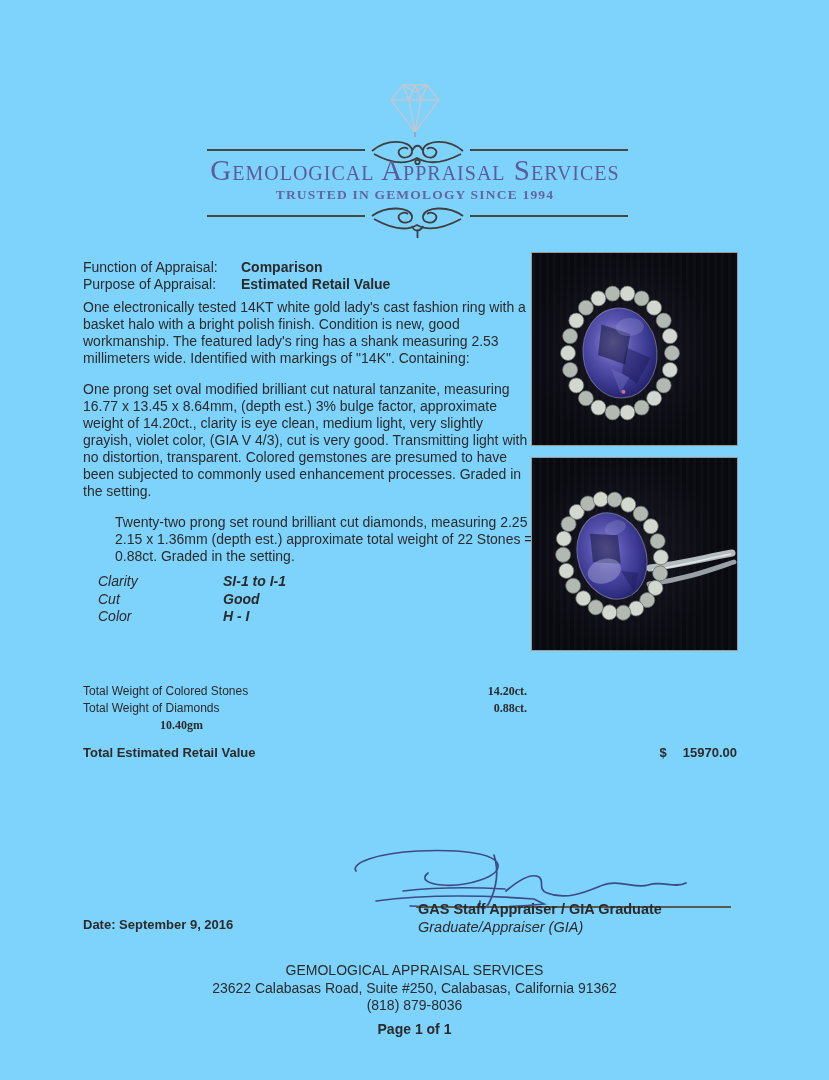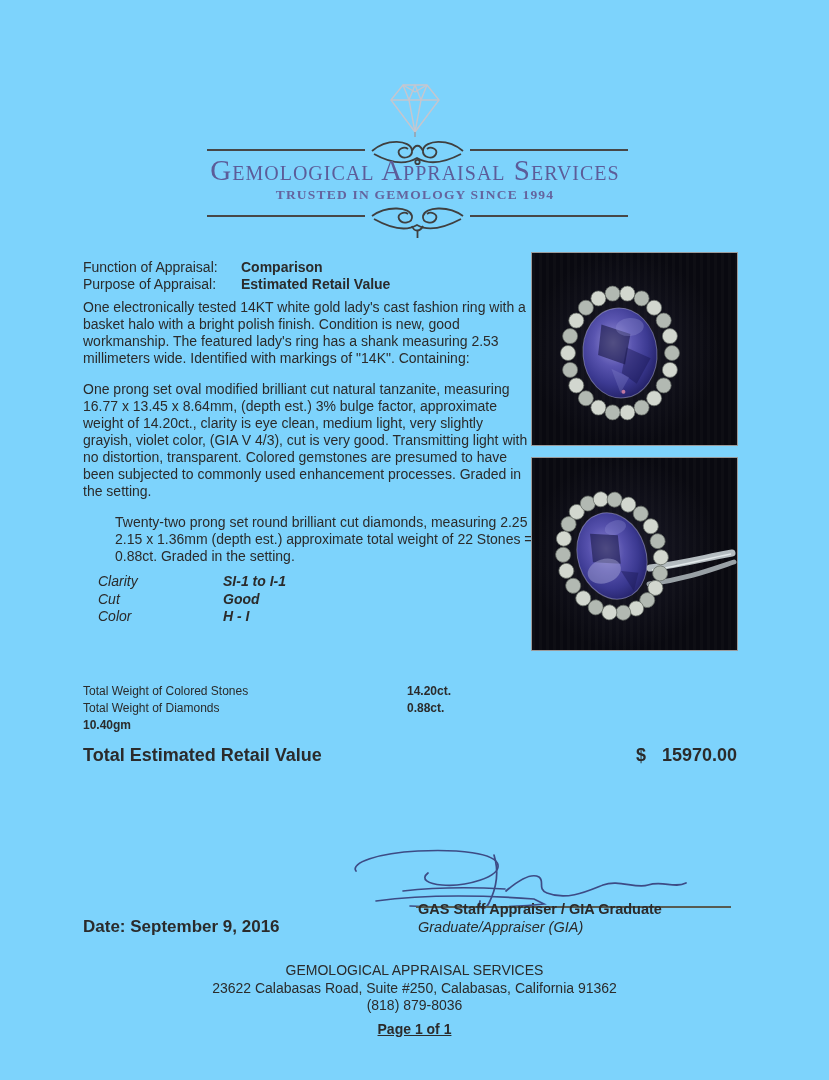--- a/index.html
+++ b/index.html
@@ -49,35 +49,35 @@
       repeating-linear-gradient(90deg,#0e0e14 0px,#0e0e14 3px,#090910 3px,#090910 7px);
     outline:1px solid #9a9a9a;
   }
   .photo1{top:253px;}
   .photo2{top:458px;}
   .photo svg{position:absolute;left:0;top:0;}
   
   .totals{position:absolute;left:83px;top:683px;width:444px;}
   .total-row{display:flex;line-height:17px;font-size:12px;}
   .total-row .lbl{flex:1;}
-  .total-row .val{width:120px;flex:none;text-align:left;font-weight:bold;}
-  .retail{position:absolute;left:83px;top:745px;width:654px;display:flex;font-size:18px;font-weight:bold;}
+  .total-row .val{width:120px;flex:none;text-align:right;font-weight:bold;font-family:Liberation Serif, serif;}
+  .retail{position:absolute;left:83px;top:745px;width:654px;display:flex;font-size:13px;font-weight:bold;}
   .retail .lbl{flex:1;}
   .retail .cur{flex:none;}
   .retail .val{flex:none;margin-left:16px;}
   
   .sig-svg{position:absolute;left:348px;top:845px;width:348px;height:66px;}
   .sig-line{position:absolute;left:416px;top:906px;width:315px;height:2px;background:#565b52;}
-  .date-line{position:absolute;left:83px;top:917px;font-size:17px;font-weight:bold;}
+  .date-line{position:absolute;left:83px;top:917px;font-size:13px;font-weight:bold;}
   .signer{position:absolute;left:418px;top:890px;font-size:14.5px;line-height:17.5px;margin-top:11px;}
   .signer .title{font-weight:bold;}
   .signer .subtitle{font-style:italic;font-weight:normal;}
   
   .footer{position:absolute;left:0;top:962px;width:829px;text-align:center;font-size:14px;line-height:17.5px;}
-  .footer .pageno{font-weight:bold;margin-top:6px;text-decoration:underline;}
+  .footer .pageno{font-weight:bold;margin-top:6px;}
 </style>
 </head>
 <body>
 
 <div class="page">
 
   <svg class="diamond-logo" viewBox="0 0 68 60">
     <g fill="none" stroke="#c6c6ce" stroke-width="1.4">
       <path d="M10 20 L22 5 L46 5 L58 20 L34 52 Z"></path>
       <path d="M10 20 L58 20"></path>

